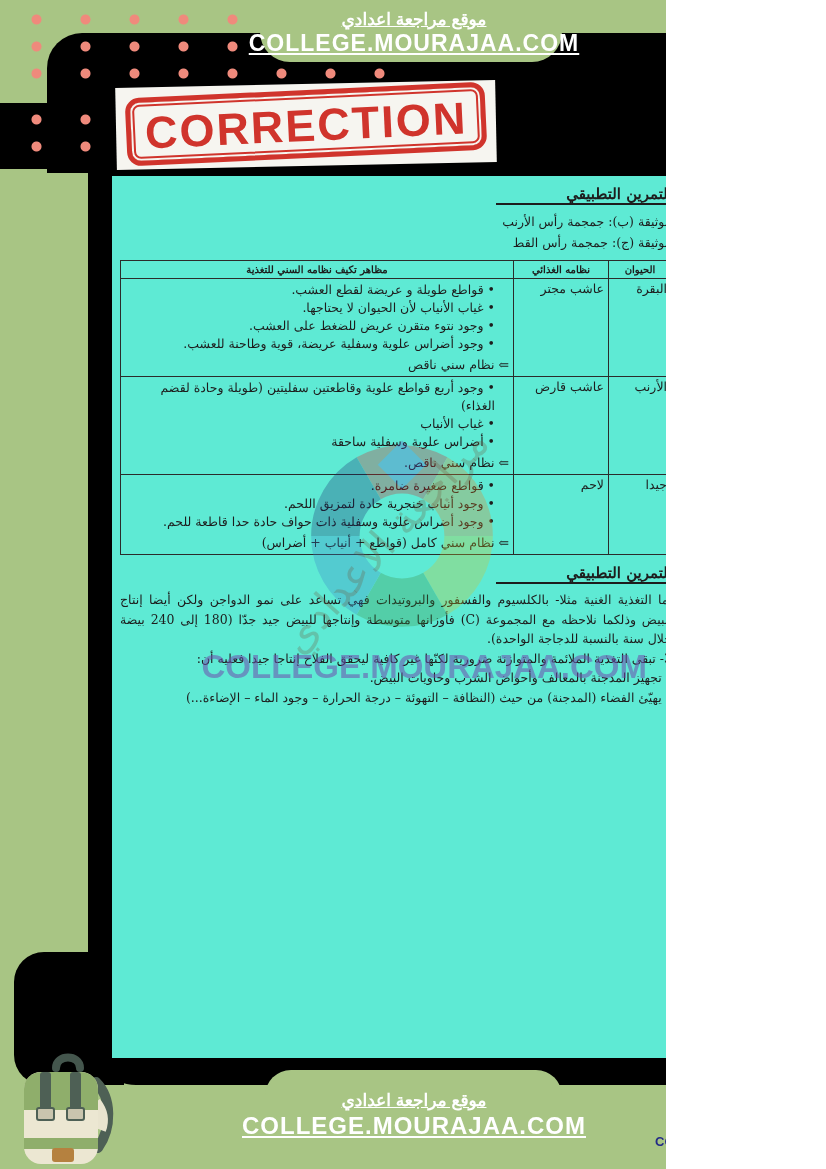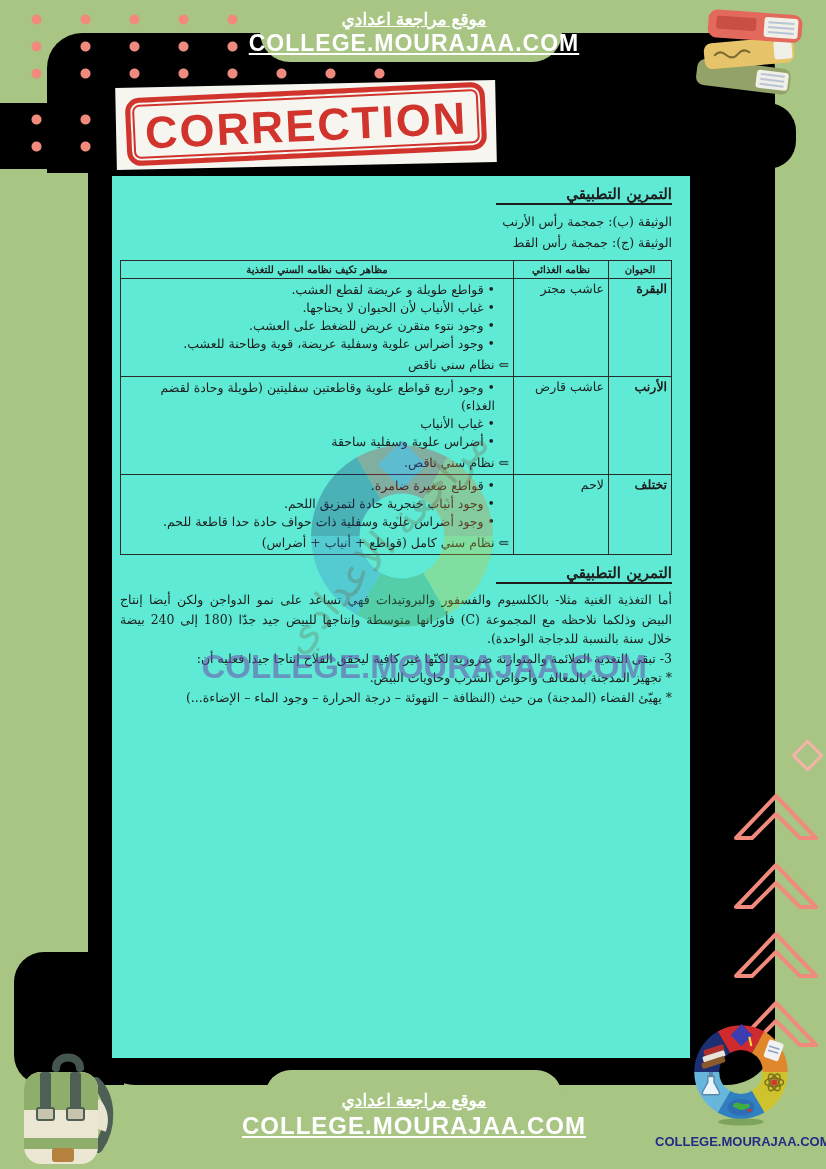--- a/index.html
+++ b/index.html
@@ -1,16 +1,16 @@
 <!DOCTYPE html>
 <html><head>
 <meta charset="utf-8">
 <style>
   html,body{margin:0;padding:0;}
-  .page{position:relative;width:826px;height:1169px;background:#a8c584;overflow:hidden;
+  .page{position:relative;width:666px;height:1169px;background:#a8c584;overflow:hidden;
         font-family:"Liberation Sans",sans-serif;}
   .abs{position:absolute;}
 
   
   .blob{position:absolute;background:#000;}
   .blob-a{left:47px;top:33px;width:728px;height:140px;border-radius:35px 35px 0 0;}
   .blob-band{left:0;top:103px;width:796px;height:66px;border-radius:0 28px 28px 0;}
   .blob-main{left:88px;top:150px;width:687px;height:935px;border-radius:0 0 48px 48px;}
   .blob-bl{left:14px;top:952px;width:110px;height:133px;border-radius:30px 0 0 30px;}
 
@@ -46,21 +46,21 @@
   .paper{position:absolute;left:112px;top:176px;width:578px;height:882px;background:#5eead4;
          box-sizing:border-box;padding:8px 18px 0 8px;direction:rtl;color:#1d1d1d;
          font-family:"DejaVu Serif","Liberation Serif",serif;overflow:hidden;}
   .ex-title{font-weight:bold;font-size:15px;display:inline-block;border-bottom:2px solid #1d1d1d;
             padding-left:70px;margin-bottom:6px;}
   .ex1-line{font-size:12.5px;line-height:21px;white-space:pre-wrap;}
   table.ans{width:100%;border-collapse:collapse;margin-top:7px;font-size:12.5px;}
   table.ans th,table.ans td{border:1.4px solid #2b2b2b;vertical-align:top;padding:2px 4px;}
   table.ans th{font-weight:bold;text-align:center;font-size:10px;padding:3px 2px;}
   .col-animal{width:58px;}.col-diet{width:90px;margin-top:36px;}
-  td.animal{font-weight:bold;}
+  td.animal{font-weight:normal;}
   .feat{line-height:18px;padding-right:14px;}
   .feat::before{content:"•  ";}
   .concl{line-height:19px;margin-top:2px;}
   .ex2{margin-top:8px;}
   .ex2 p{margin:0;font-size:12.5px;line-height:19.5px;text-align:justify;}
 
   
   .wm-text{position:absolute;left:95px;top:472px;width:440px;text-align:center;
            font-family:"Liberation Sans",sans-serif;font-weight:bold;font-size:33px;
            color:#6d4fae;opacity:.55;white-space:nowrap;letter-spacing:0;pointer-events:none;}
@@ -166,21 +166,21 @@
           <td class="animal">الأرنب</td>
           <td>عاشب قارض</td>
           <td>
             <div class="feat">وجود أربع قواطع علوية وقاطعتين سفليتين (طويلة وحادة لقضم الغذاء)</div>
             <div class="feat">غياب الأنياب</div>
             <div class="feat">أضراس علوية وسفلية ساحقة</div>
             <div class="concl">⇐ نظام سني ناقص.</div>
           </td>
         </tr>
         <tr>
-          <td class="animal">تختلف</td>
+          <td class="animal">جيدا</td>
           <td>لاحم</td>
           <td>
             <div class="feat">قواطع صغيرة ضامرة.</div>
             <div class="feat">وجود أنياب خنجرية حادة لتمزيق اللحم.</div>
             <div class="feat">وجود أضراس علوية وسفلية ذات حواف حادة حدا قاطعة للحم.</div>
             <div class="concl">⇐ نظام سني كامل (قواطع + أنياب + أضراس)</div>
           </td>
         </tr>
       </tbody>
         </table>

